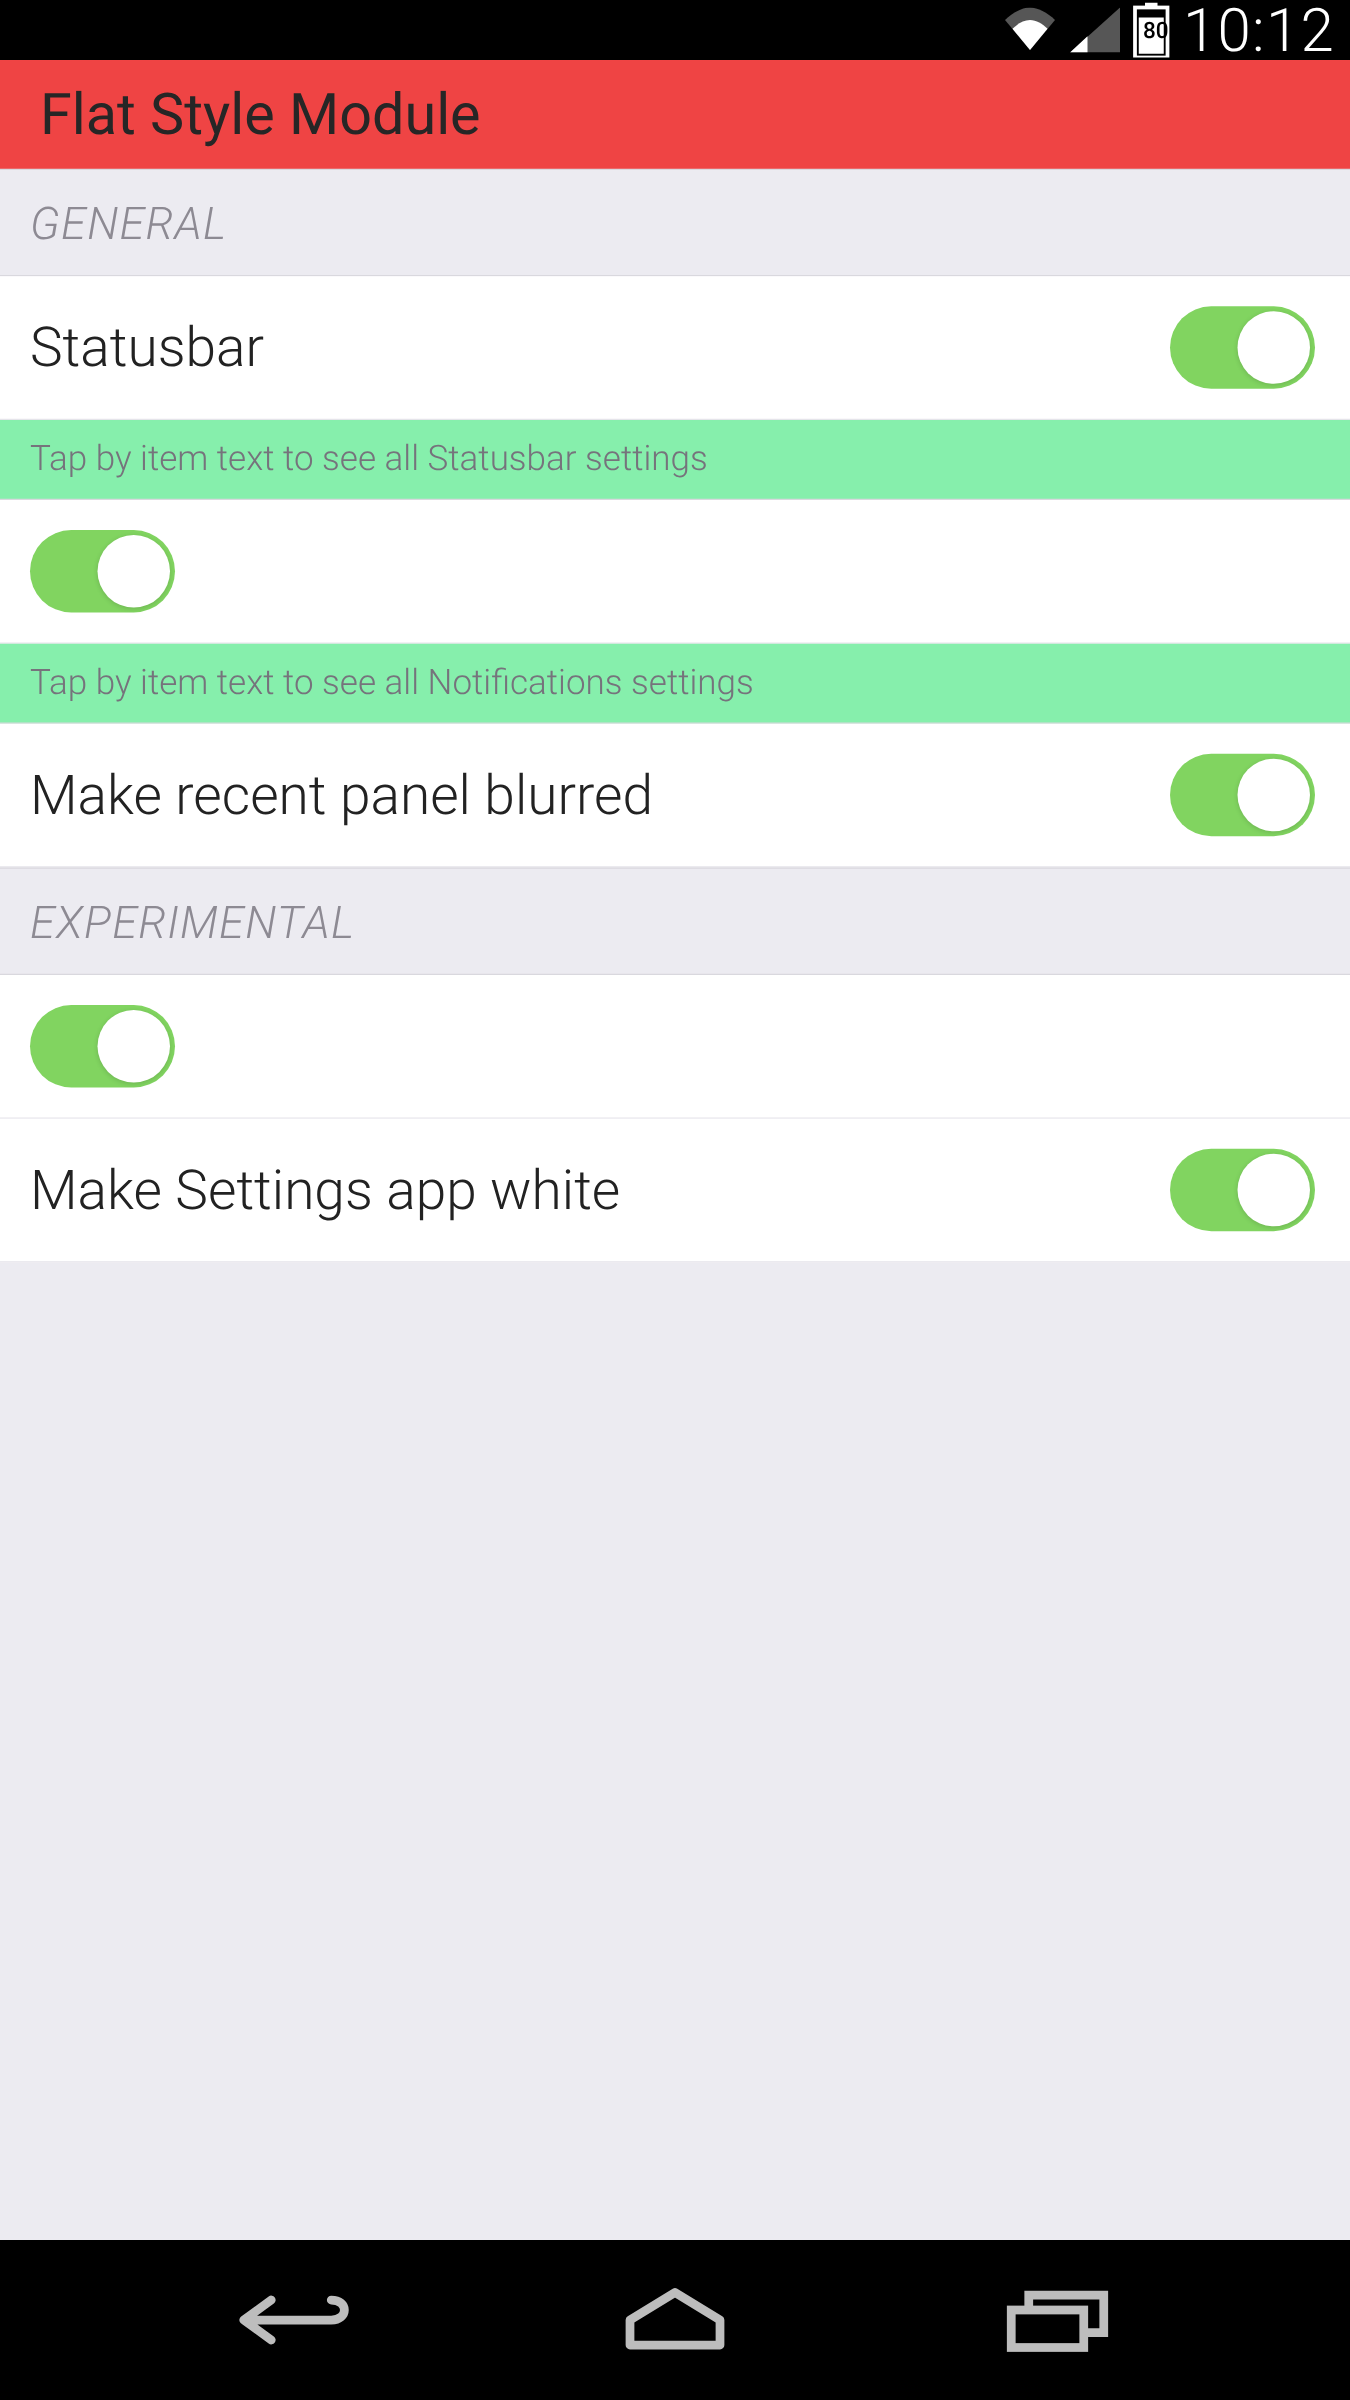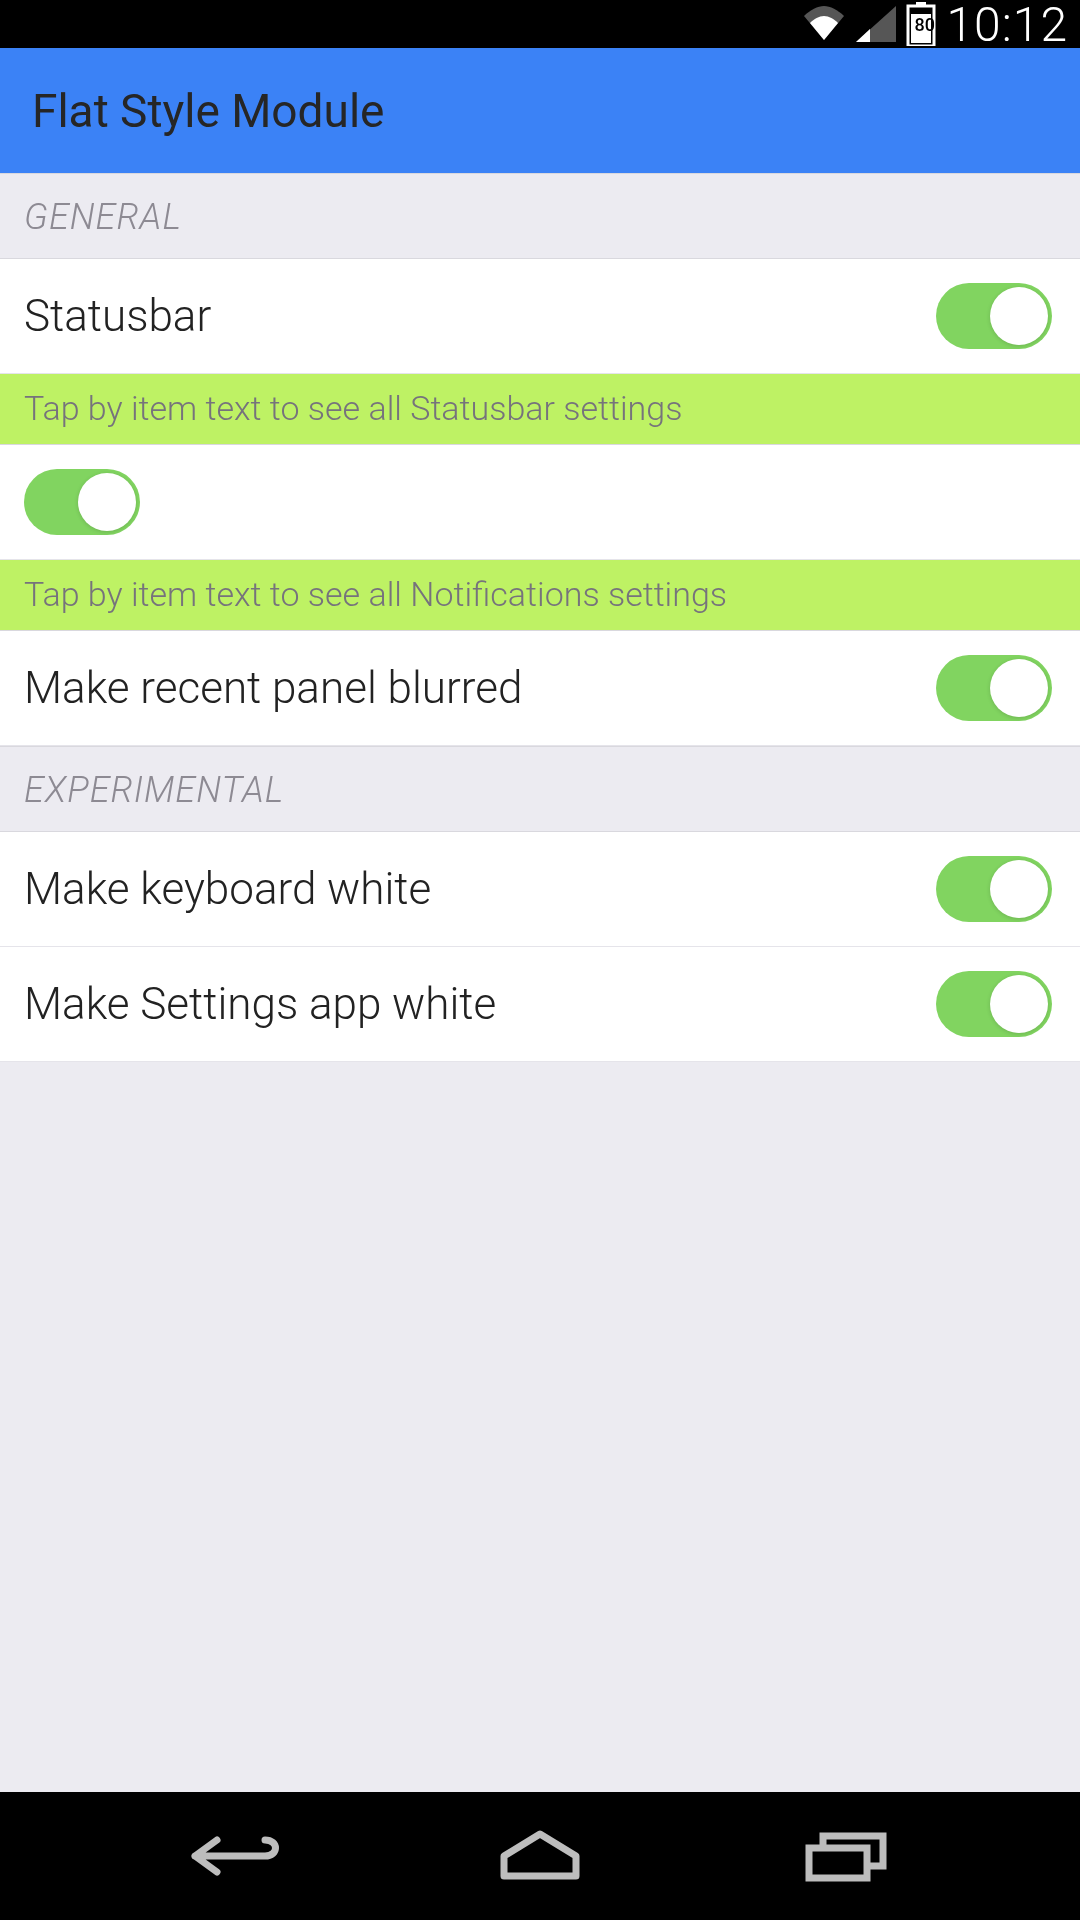--- a/index.html
+++ b/index.html
@@ -58,22 +58,22 @@
       position: absolute;
       font-size: 18px;
       color: #000;
       left: 8px;
       top: 12px;
       font-weight: 500;
     }
 
     
     .app-bar {
-      background: #3b82f6;
-      height: 126px;
+      background: #ef4444;
+      height: 88px;
       display: flex;
       align-items: center;
       padding: 0 32px;
       border-bottom: 1px solid #d9d8de;
     }
 
     .app-title {
       font-size: 46px;
       color: #262626;
       font-weight: 400;
@@ -109,23 +109,23 @@
       border-bottom: 1px solid #e5e4ea;
     }
 
     .setting-label {
       font-size: 44px;
       color: #222;
       font-weight: 300;
     }
 
     .hint-row {
-      background: #bef264;
+      background: #86efac;
       padding: 14px 24px 16px;
-      font-size: 34px;
+      font-size: 28px;
       color: #76737c;
       font-weight: 300;
       border-bottom: 1px solid #d9d8de;
     }
 
     
     .toggle {
       width: 116px;
       height: 66px;
       position: relative;
@@ -240,21 +240,20 @@
     <span class="setting-label">Make recent panel blurred</span>
     <div class="toggle">
       <div class="toggle-track"></div>
       <div class="toggle-thumb"></div>
     </div>
   </div>
 
   <div class="section-header">EXPERIMENTAL</div>
 
   <div class="setting-row">
-    <span class="setting-label">Make keyboard white</span>
     <div class="toggle">
       <div class="toggle-track"></div>
       <div class="toggle-thumb"></div>
     </div>
   </div>
 
   <div class="setting-row">
     <span class="setting-label">Make Settings app white</span>
     <div class="toggle">
       <div class="toggle-track"></div>

